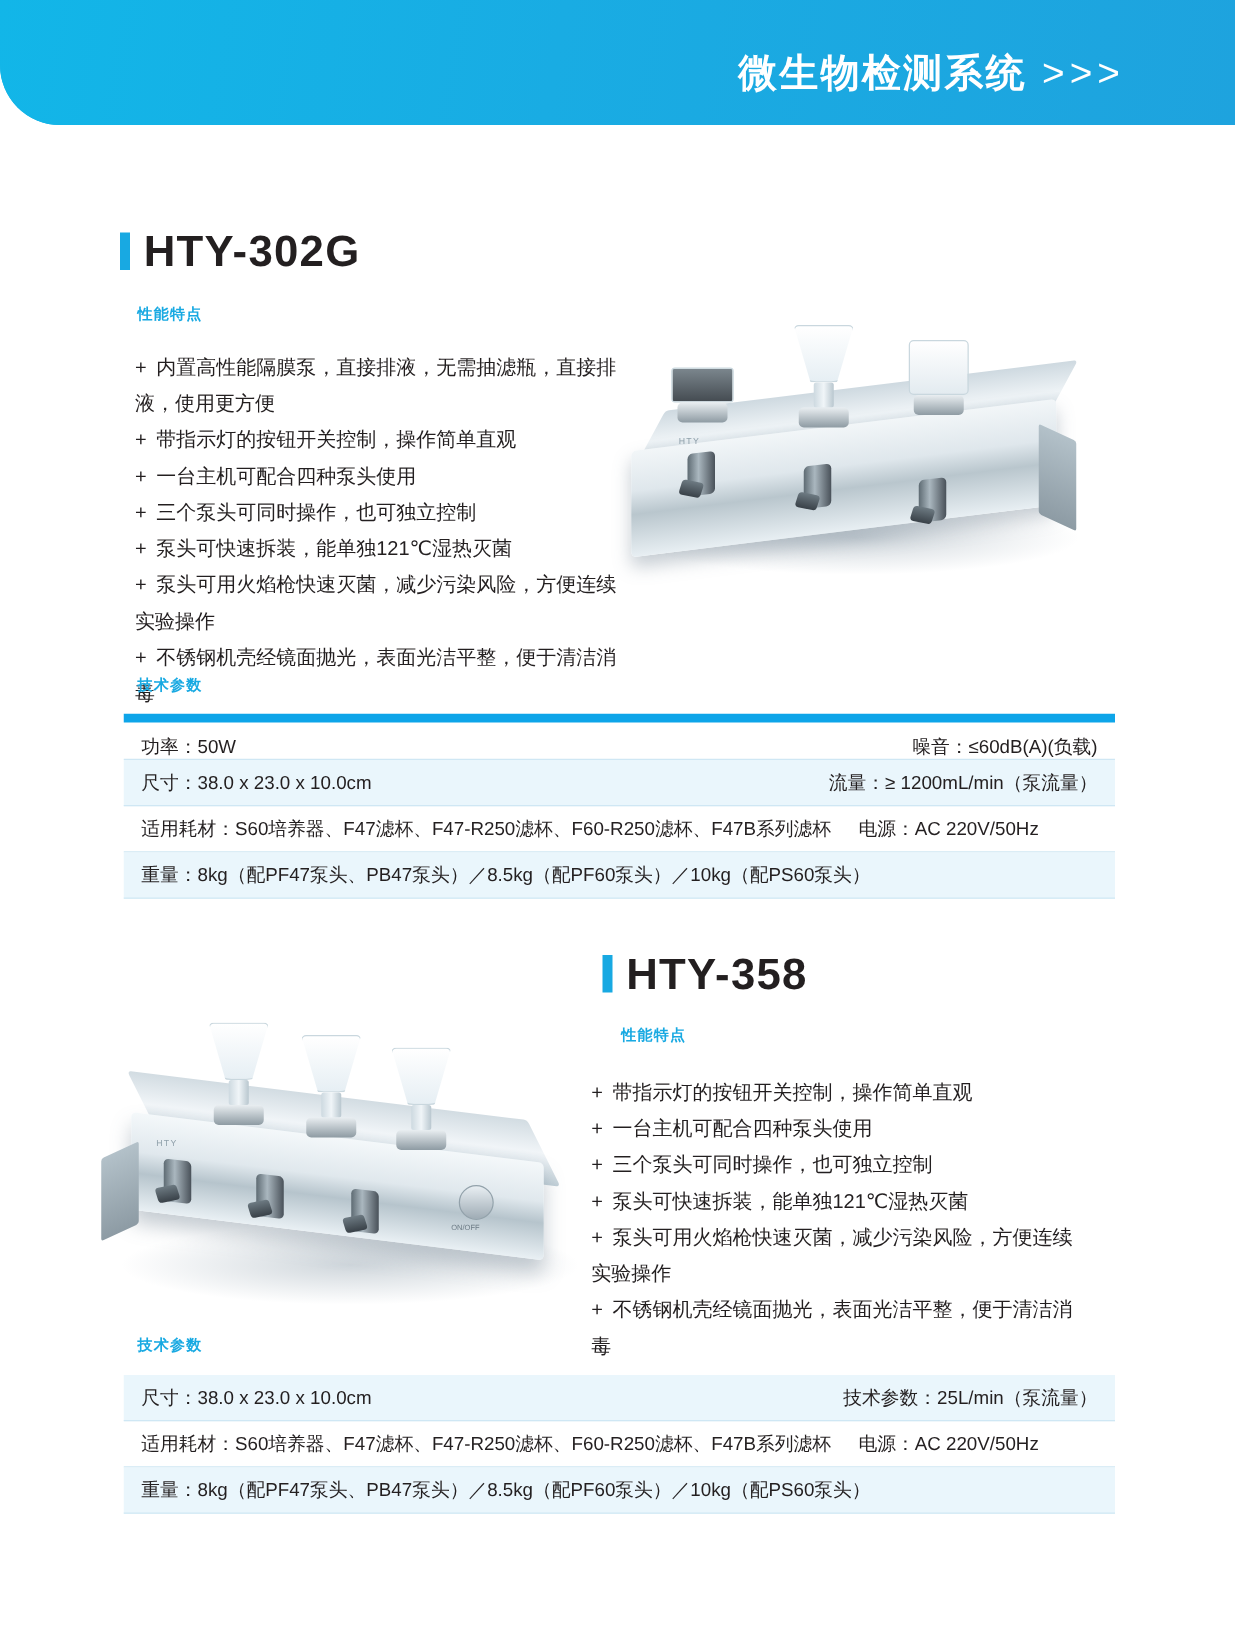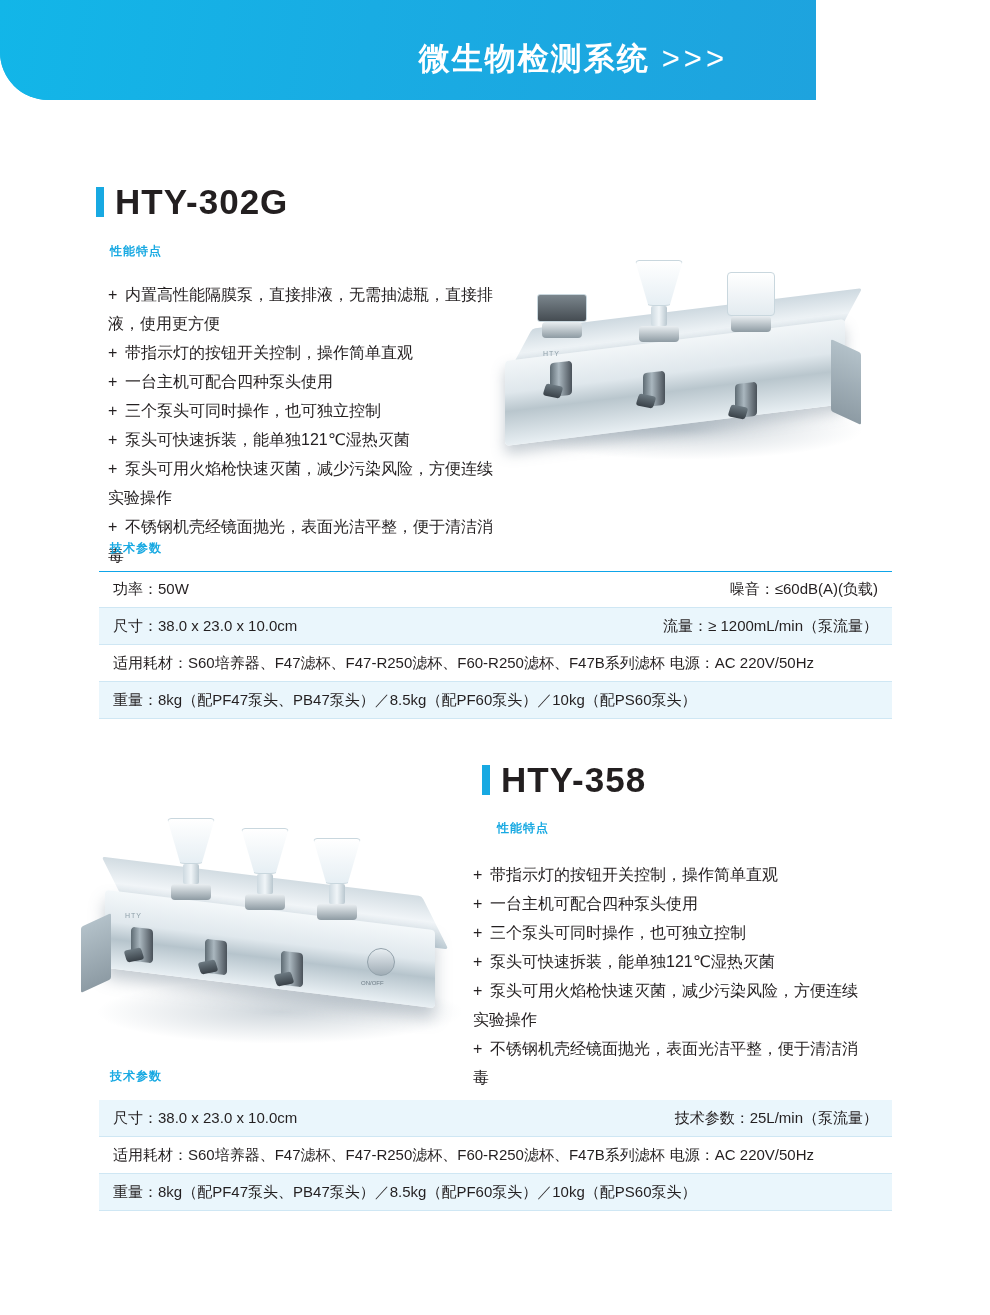--- a/index.html
+++ b/index.html
@@ -6,21 +6,21 @@
   body{
     width:990px;height:1315px;
     background:#ffffff;
     font-family:"Liberation Sans","DejaVu Sans",sans-serif;
     color:#231f20;
     position:relative;
     overflow:hidden;
   }
   
   .header{
-    position:absolute;top:0;left:0;width:816px;height:100px;
+    position:absolute;top:0;left:0;width:988px;height:100px;
     background:#16b0e5;
     border-bottom-left-radius:48px;
     overflow:hidden;
   }
   .header-grad{
     position:absolute;inset:0;
     background:linear-gradient(100deg,#12b6e8 0%,#19ace3 45%,#1ea3de 100%);
   }
   .header-title{
     position:absolute;right:88px;top:38px;
@@ -62,25 +62,25 @@
     position:absolute;
     font-size:15px;color:#231f20;
   }
   .spec .row{
     display:flex;align-items:center;
     height:37px;
     border-bottom:1px solid #cfe7f4;
     padding:0 14px;
     box-sizing:border-box;
   }
-  .spec .row.first{border-top:1px solid #0ea5e9;}
+  .spec .row.first{border-top:7px solid #0ea5e9;align-items:flex-end;}
   .spec .row.alt{background:#eaf6fc;}
   .spec .l{flex:0 0 auto;}
   .spec .r{margin-left:auto;}
-  .spec .mid{margin-left:5px;}
+  .spec .mid{margin-left:22px;}
 
   .dev-shadow{
     position:absolute;
     background:radial-gradient(ellipse at center, rgba(120,140,155,0.35) 0%, rgba(120,140,155,0.0) 70%);
   }
 
   
   .d1-wrap{position:absolute;left:495px;top:250px;width:400px;height:215px;}
   .d1-body{
     position:absolute;left:10px;top:90px;width:340px;height:85px;

